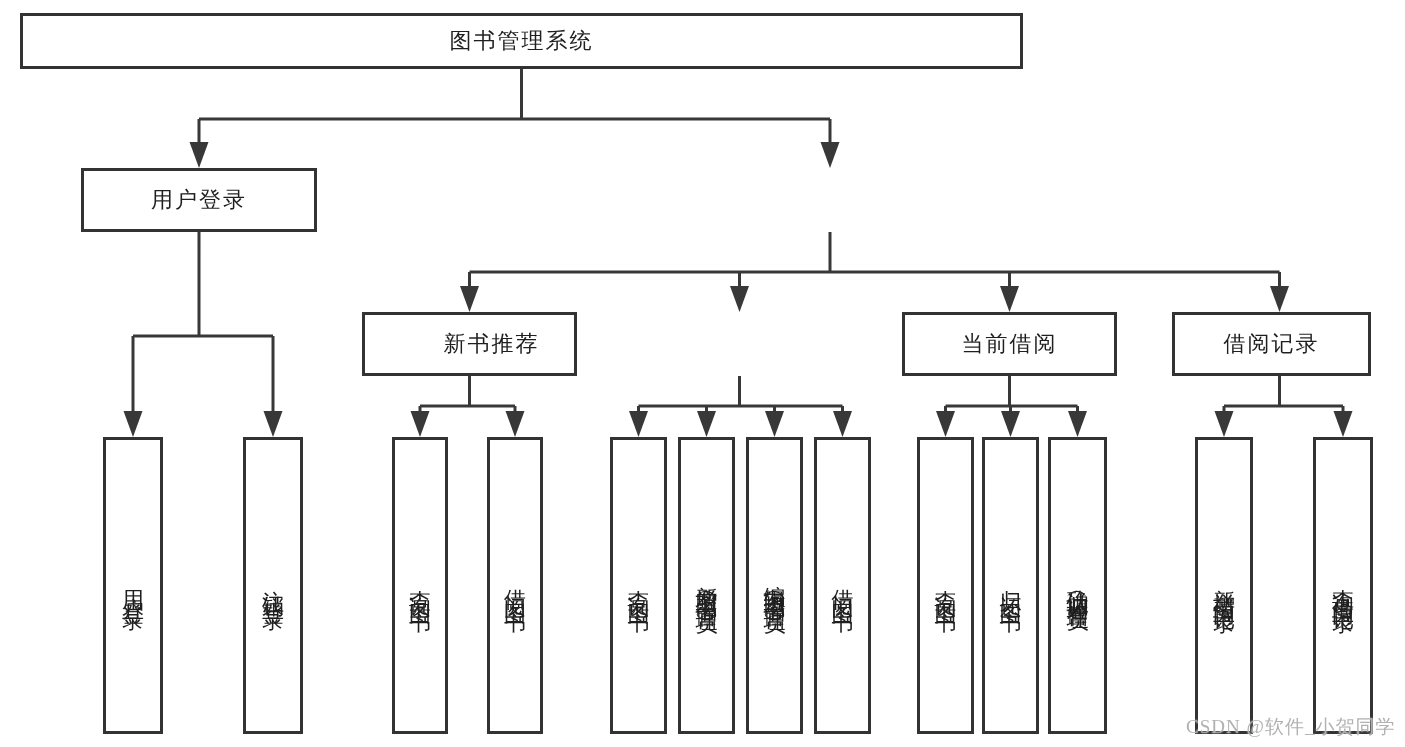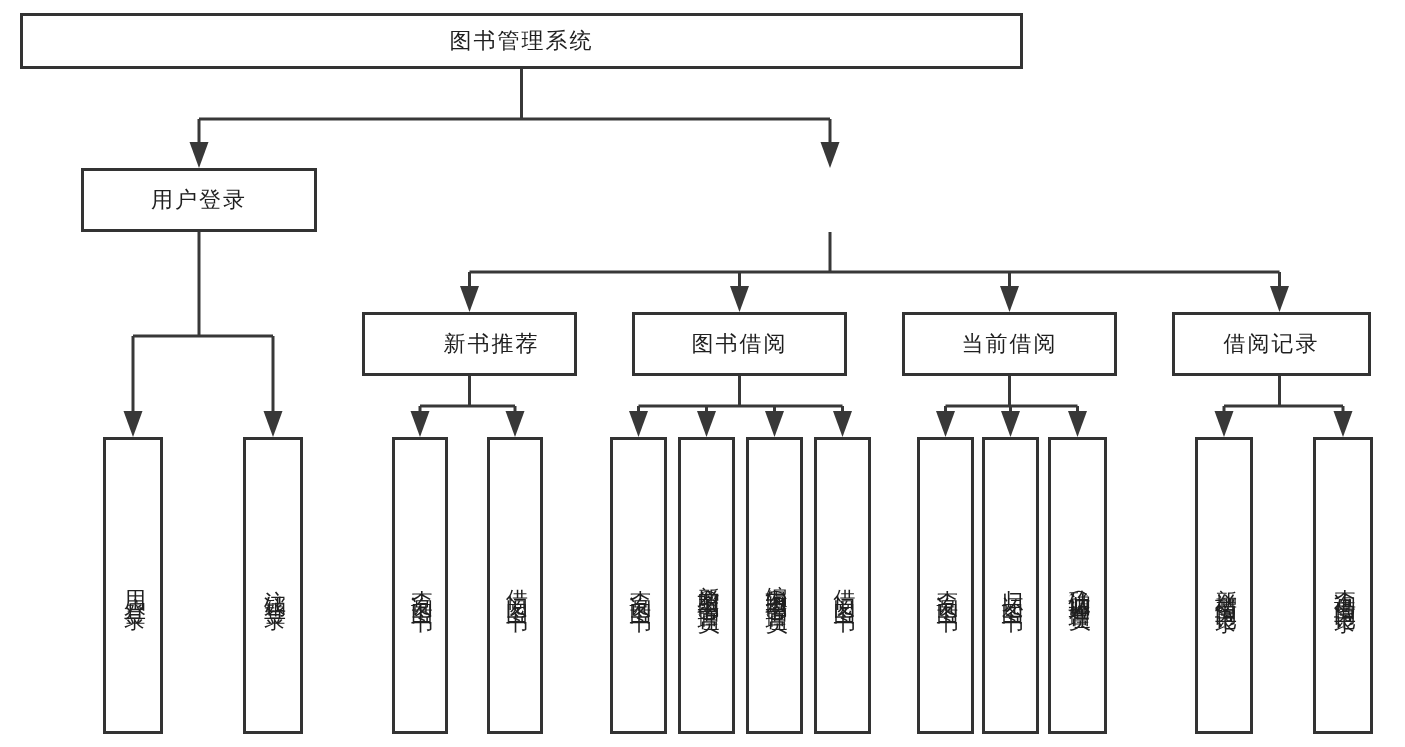--- a/index.html
+++ b/index.html
@@ -1,21 +1,21 @@
 <!DOCTYPE html>
 <html><head>
 <meta charset="utf-8">
 <style>
   html, body { margin: 0; padding: 0; background: #ffffff; }
   #canvas {
     position: relative;
     width: 1405px;
     height: 747px;
     background: #ffffff;
-    font-family: Liberation Mono, monospace;
+    font-family: Liberation Serif, serif;
     overflow: hidden;
     border-radius: 7px;
   }
   #connectors {
     position: absolute;
     left: 0; top: 0;
     width: 1405px; height: 747px;
     pointer-events: none;
   }
   .box {
@@ -126,21 +126,20 @@
       <polygon points="1214.5,411 1233.5,411 1224,437"></polygon>
       <polygon points="1333.5,411 1352.5,411 1343,437"></polygon>
     </g>
   </svg>
 
   <div class="box hbox" style="left:20px; top:13px; width:1003px; height:56px;">图书管理系统</div>
 
   <div class="box hbox" style="left:81px; top:168px; width:236px; height:64px;">用户登录</div>
 
   <div class="box hbox" style="left:362px; top:312px; width:215px; height:64px;padding-left:44px;">新书推荐</div>
-  <div class="box hbox" style="left:632px; top:312px; width:215px; height:64px;">图书借阅</div>
   <div class="box hbox" style="left:902px; top:312px; width:215px; height:64px;text-align:right;">当前借阅</div>
   <div class="box hbox" style="left:1172px; top:312px; width:199px; height:64px;">借阅记录</div>
 
   <div class="box vbox" style="left:103px; top:437px; width:60px; height:297px;">
     <span>用户登录</span>
     </div>
   <div class="box vbox" style="left:243px; top:437px; width:60px; height:297px;">
     <span>注销登录</span>
     </div>
 
@@ -174,14 +173,15 @@
     <span style="letter-spacing:3px;">确认归还（管理员）</span>
     </div>
 
   <div class="box vbox" style="left:1195px; top:437px; width:58px; height:297px;">
     <span style="letter-spacing:5px;">新增借阅记录</span>
     </div>
   <div class="box vbox" style="left:1313px; top:437px; width:60px; height:297px;">
     <span style="letter-spacing:5px;">查询借阅记录</span>
     </div>
 
+  <div class="watermark">CSDN @软件_小贺同学</div>
 
 </div>
 
 </body></html>

